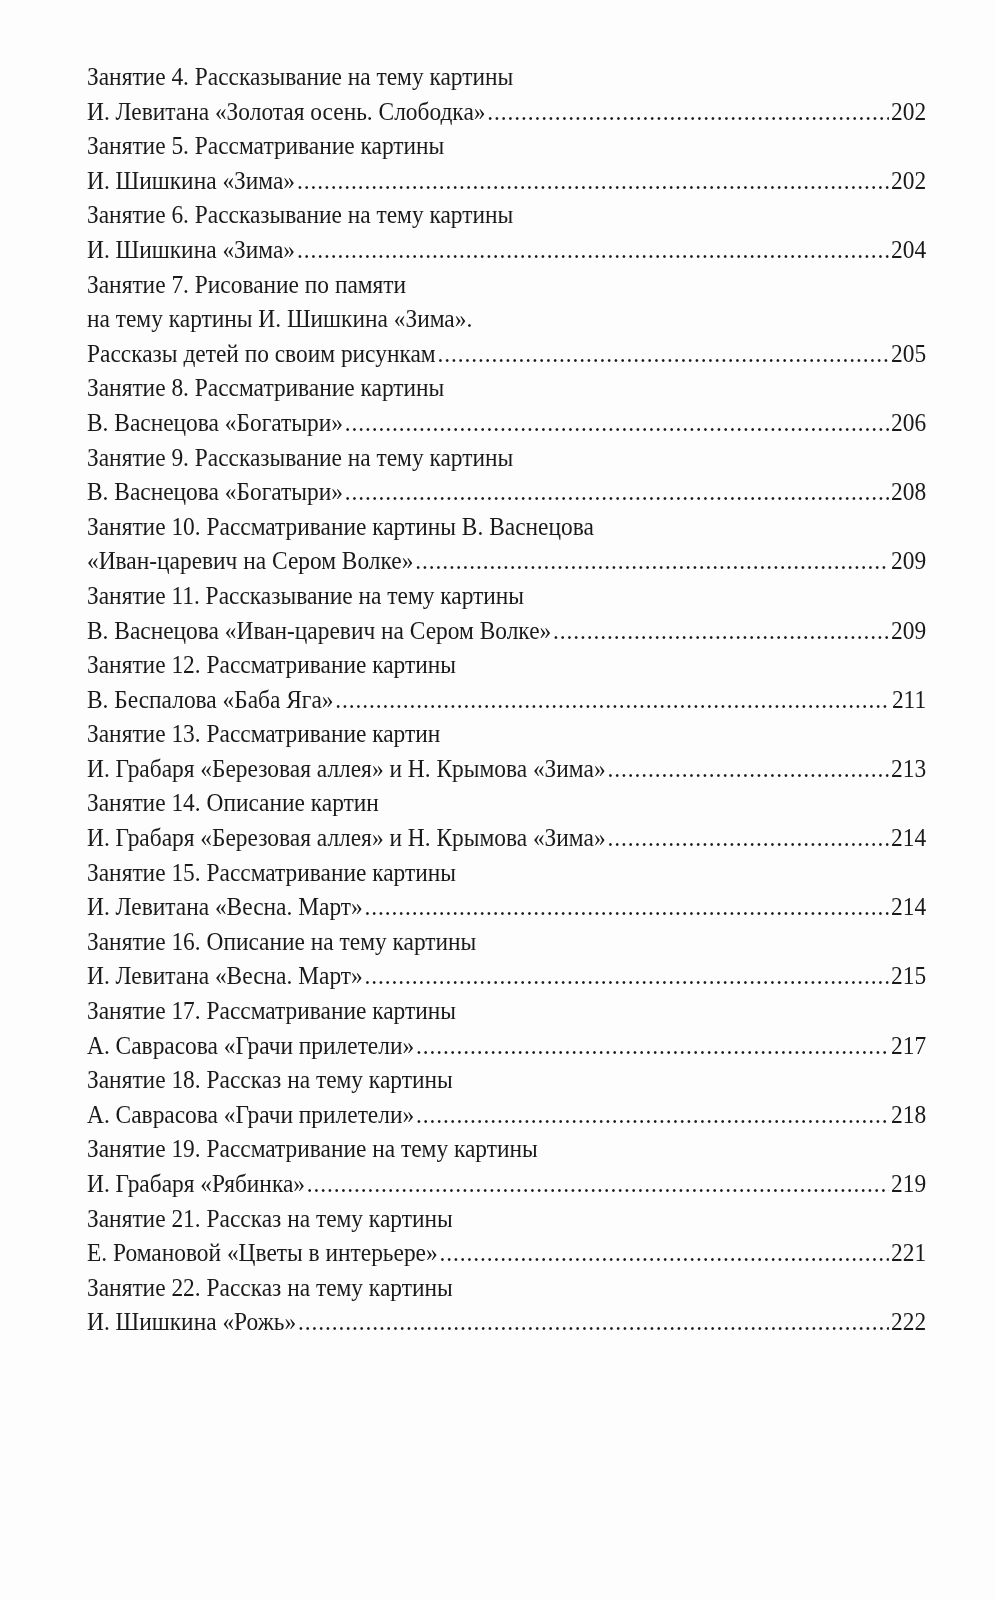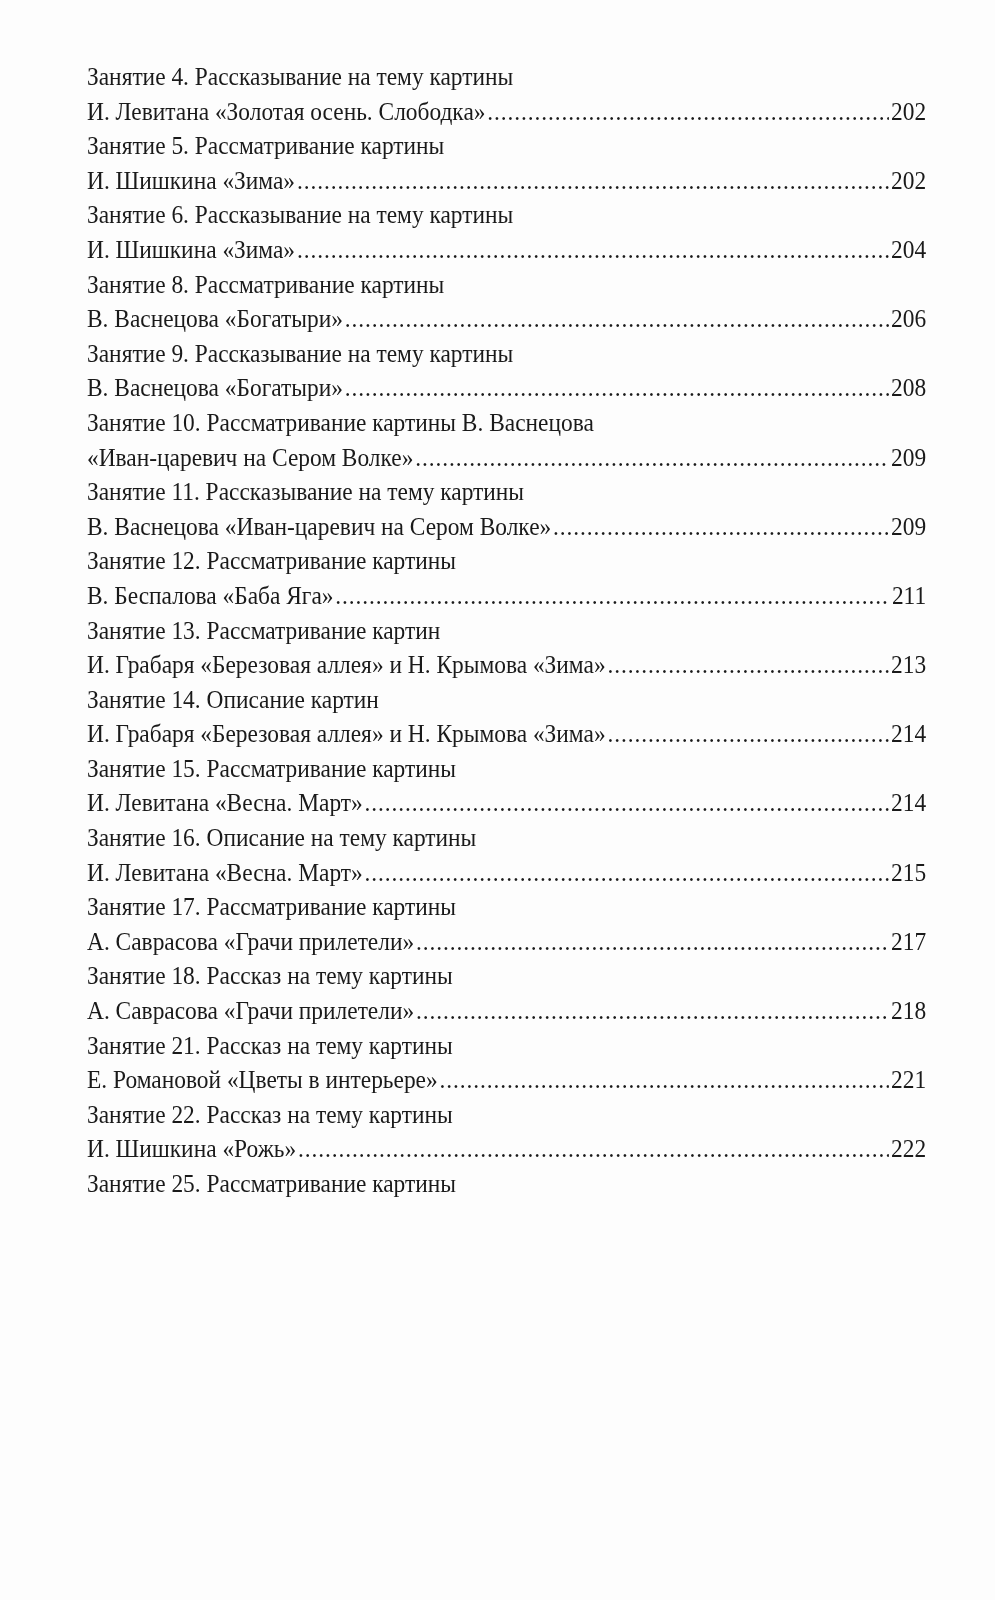--- a/index.html
+++ b/index.html
@@ -70,20 +70,33 @@
         <span class="txt">Занятие 6. Рассказывание на тему картины</span>
       </div>
       <div class="line">
         <span class="txt">И. Шишкина «Зима»</span>
         <span class="dots"></span>
         <span class="pg">204</span>
       </div>
     </div>
     <div>
       <div class="line">
+        <span class="txt">Занятие 7. Рисование по памяти</span>
+      </div>
+      <div class="line">
+        <span class="txt">на тему картины И. Шишкина «Зима».</span>
+      </div>
+      <div class="line">
+        <span class="txt">Рассказы детей по своим рисункам</span>
+        <span class="dots"></span>
+        <span class="pg">205</span>
+      </div>
+    </div>
+    <div>
+      <div class="line">
         <span class="txt">Занятие 8. Рассматривание картины</span>
       </div>
       <div class="line">
         <span class="txt">В. Васнецова «Богатыри»</span>
         <span class="dots"></span>
         <span class="pg">206</span>
       </div>
     </div>
     <div>
       <div class="line">
@@ -180,36 +193,41 @@
         <span class="txt">Занятие 18. Рассказ на тему картины</span>
       </div>
       <div class="line">
         <span class="txt">А. Саврасова «Грачи прилетели»</span>
         <span class="dots"></span>
         <span class="pg">218</span>
       </div>
     </div>
     <div>
       <div class="line">
+        <span class="txt">Занятие 19. Рассматривание на тему картины</span>
+      </div>
+      <div class="line">
+        <span class="txt">И. Грабаря «Рябинка»</span>
+        <span class="dots"></span>
+        <span class="pg">219</span>
+      </div>
+    </div>
+    <div>
+      <div class="line">
         <span class="txt">Занятие 21. Рассказ на тему картины</span>
       </div>
       <div class="line">
         <span class="txt">Е. Романовой «Цветы в интерьере»</span>
         <span class="dots"></span>
         <span class="pg">221</span>
       </div>
     </div>
     <div>
       <div class="line">
         <span class="txt">Занятие 22. Рассказ на тему картины</span>
       </div>
       <div class="line">
         <span class="txt">И. Шишкина «Рожь»</span>
         <span class="dots"></span>
         <span class="pg">222</span>
-      </div>
-    </div>
-    <div>
-      <div class="line">
-        <span class="txt">Занятие 25. Рассматривание картины</span>
       </div>
     </div>
   </div>
 
 </body></html>

